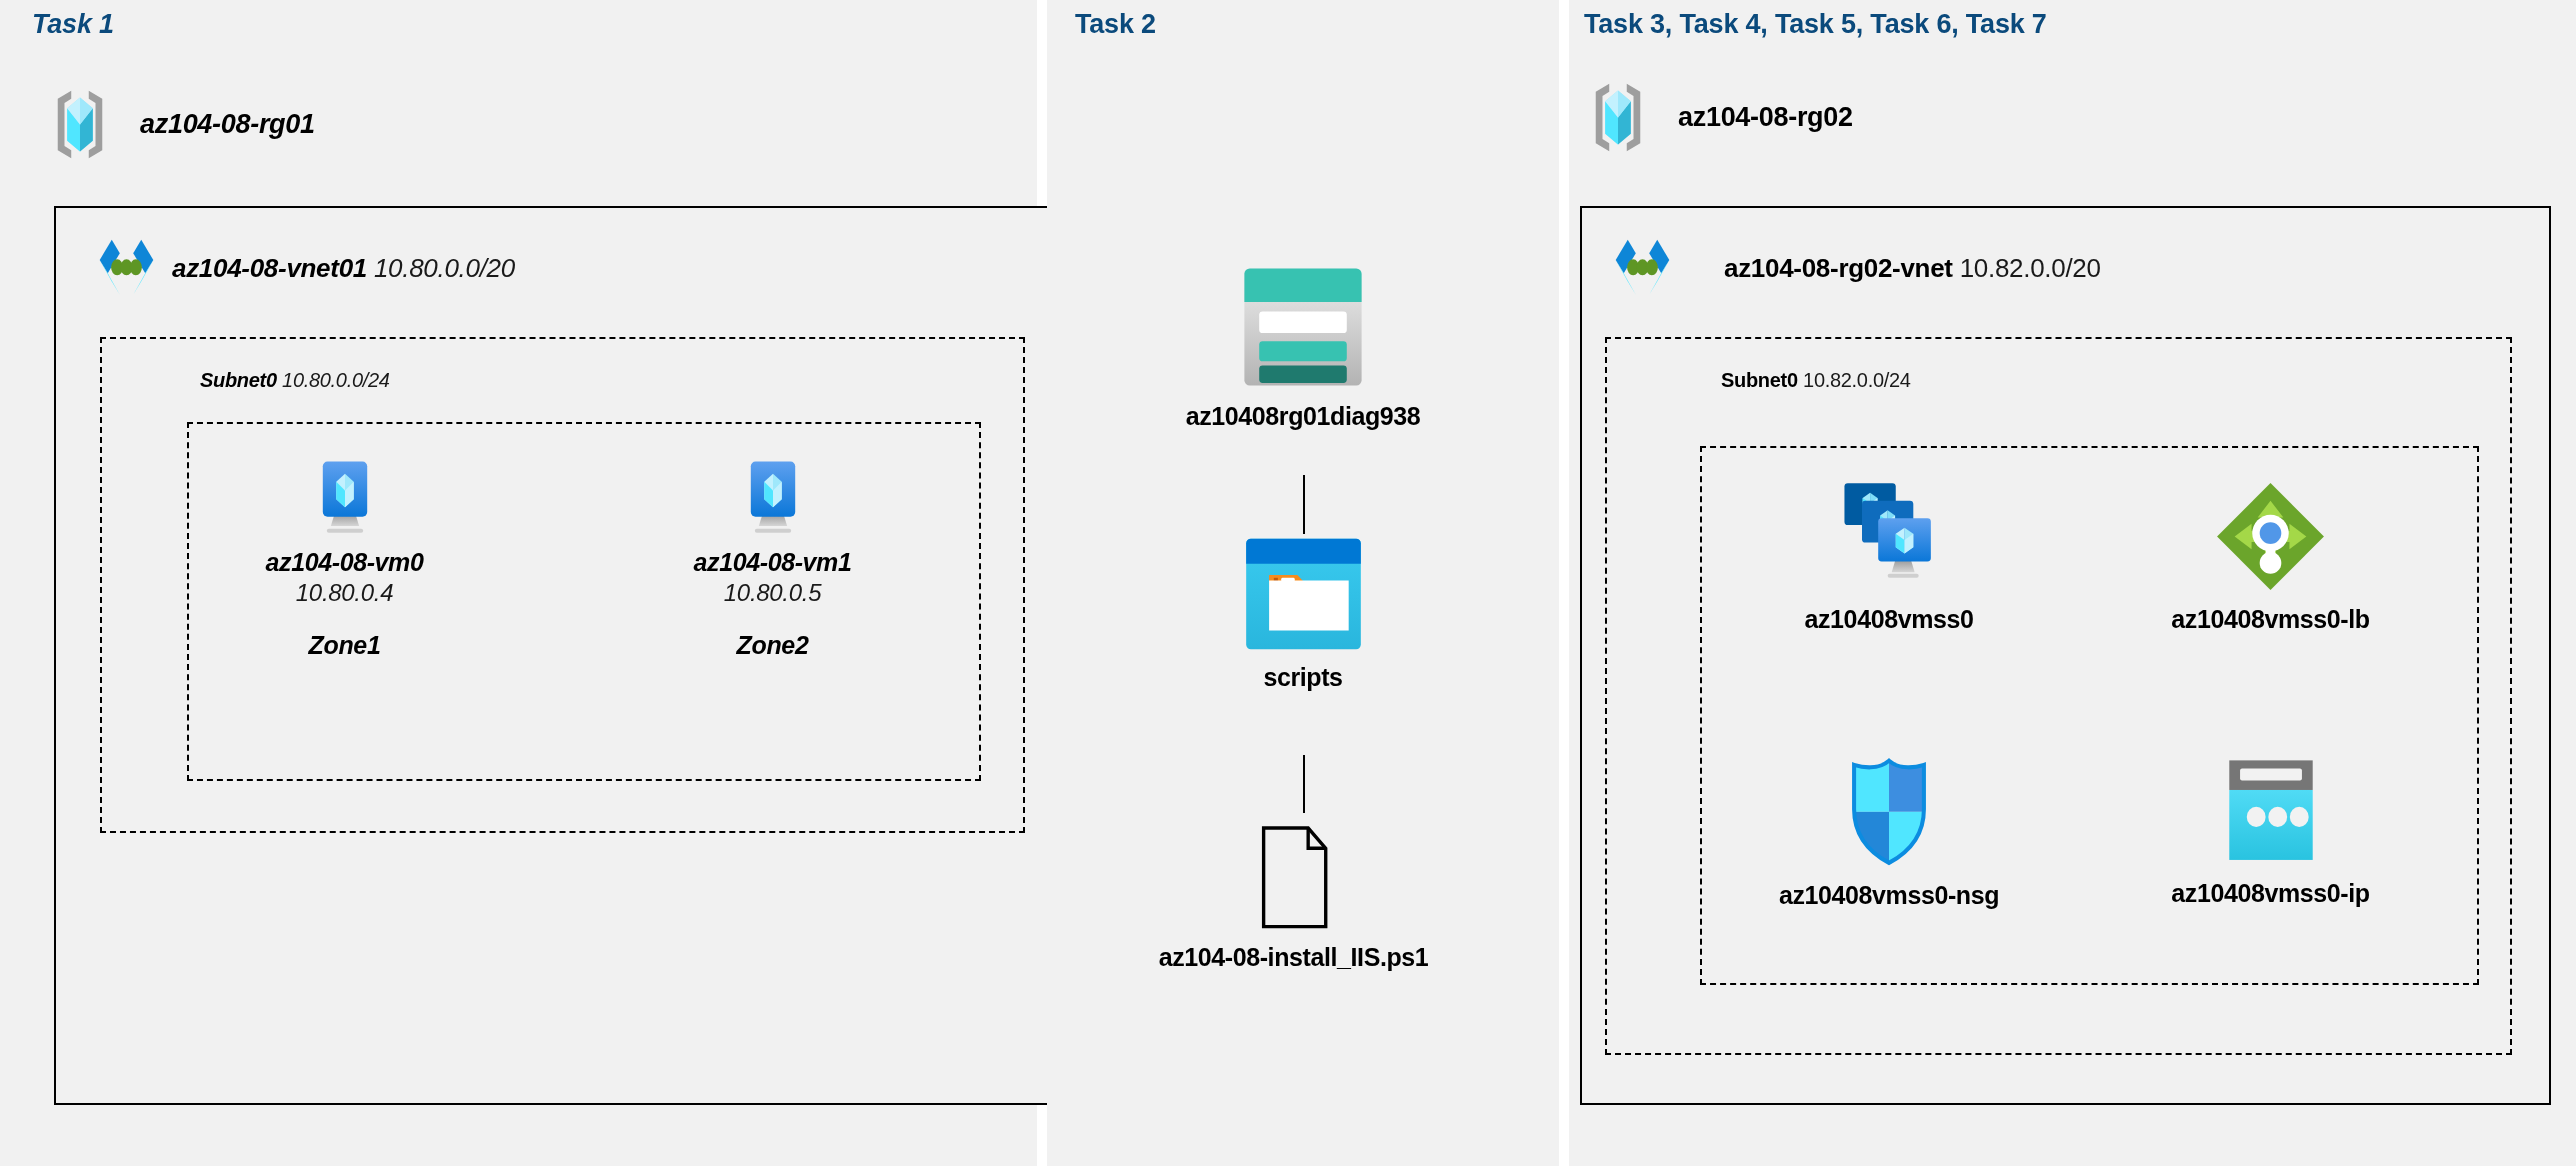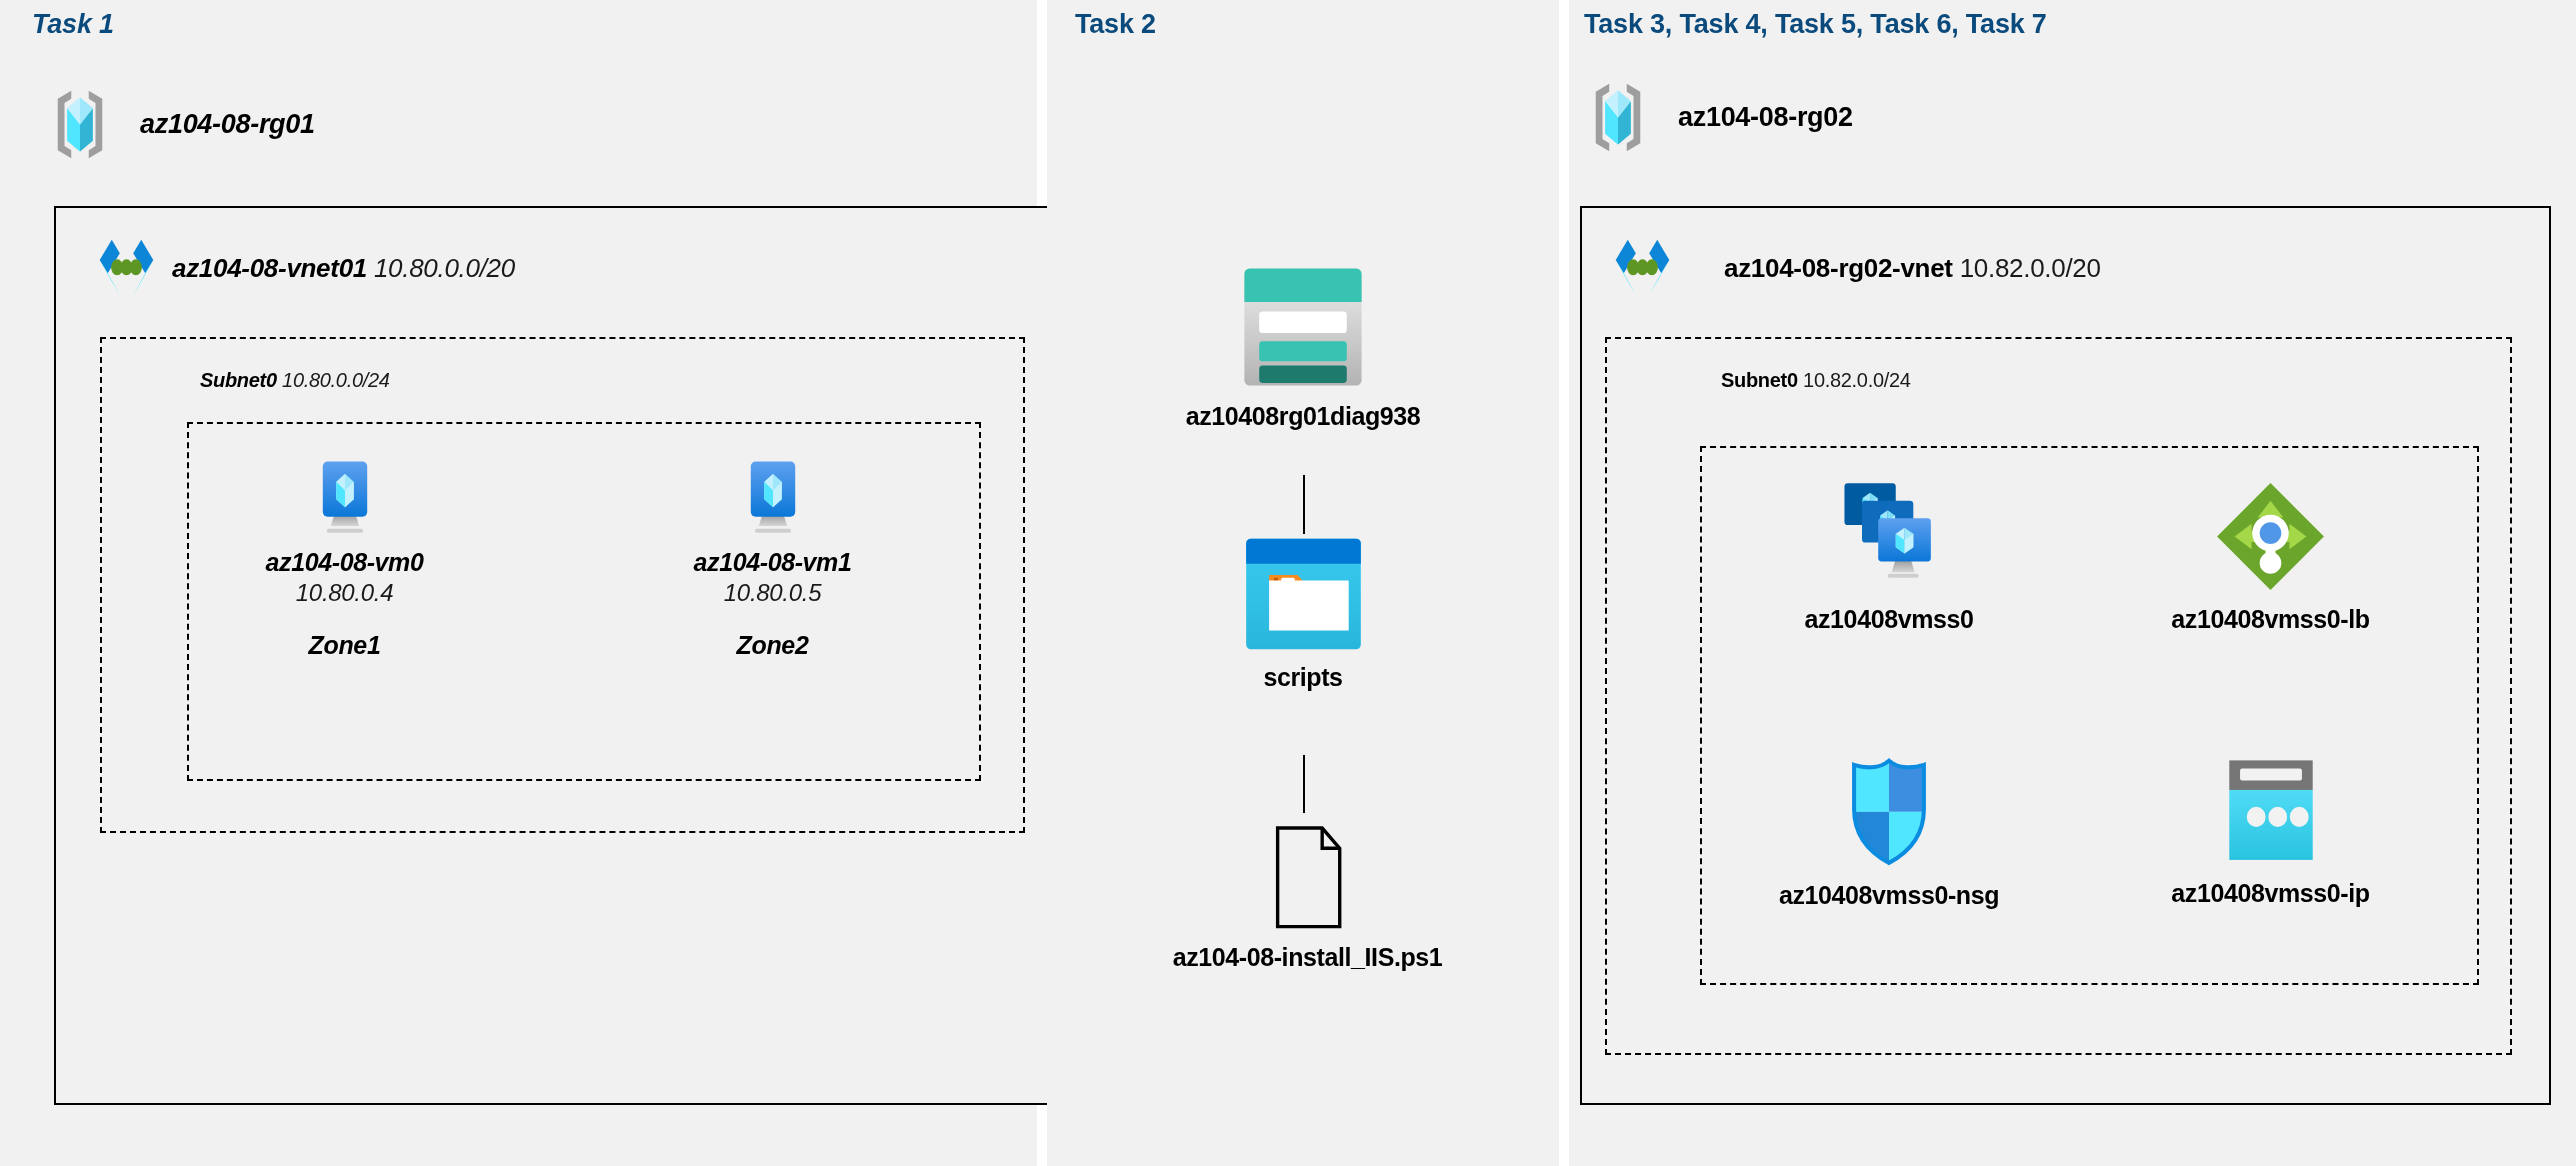--- a/index.html
+++ b/index.html
@@ -192,21 +192,21 @@
           <rect x="47" y="62" width="6" height="7" fill="#C25A0A"></rect>
           <rect x="58" y="62" width="20" height="7" rx="2" fill="#FFFFFF"></rect>
           <path d="M40 66 h118 v74 h-118 Z" fill="#FFFFFF"></path>
         </svg>
       </span>
       <div class="node-label">scripts</div>
     </div>
 
     <div class="connector" style="left:256px;top:755px;height:58px;"></div>
 
-    <div class="node" style="left:173px;top:824px;width:175px;">
+    <div class="node" style="left:159px;top:824px;width:175px;">
       <span>
         <svg width="88" height="108" viewBox="0 0 130 160">
           <path d="M20 6 L86 6 L112 36 L112 152 L20 152 Z" fill="#F1F1F1" stroke="#000000" stroke-width="5" stroke-linejoin="miter"></path>
           <path d="M86 6 L86 36 L112 36" fill="none" stroke="#000000" stroke-width="5"></path>
         </svg>
       </span>
       <div class="node-label">az104-08-install_IIS.ps1</div>
     </div>
   </div>
 

